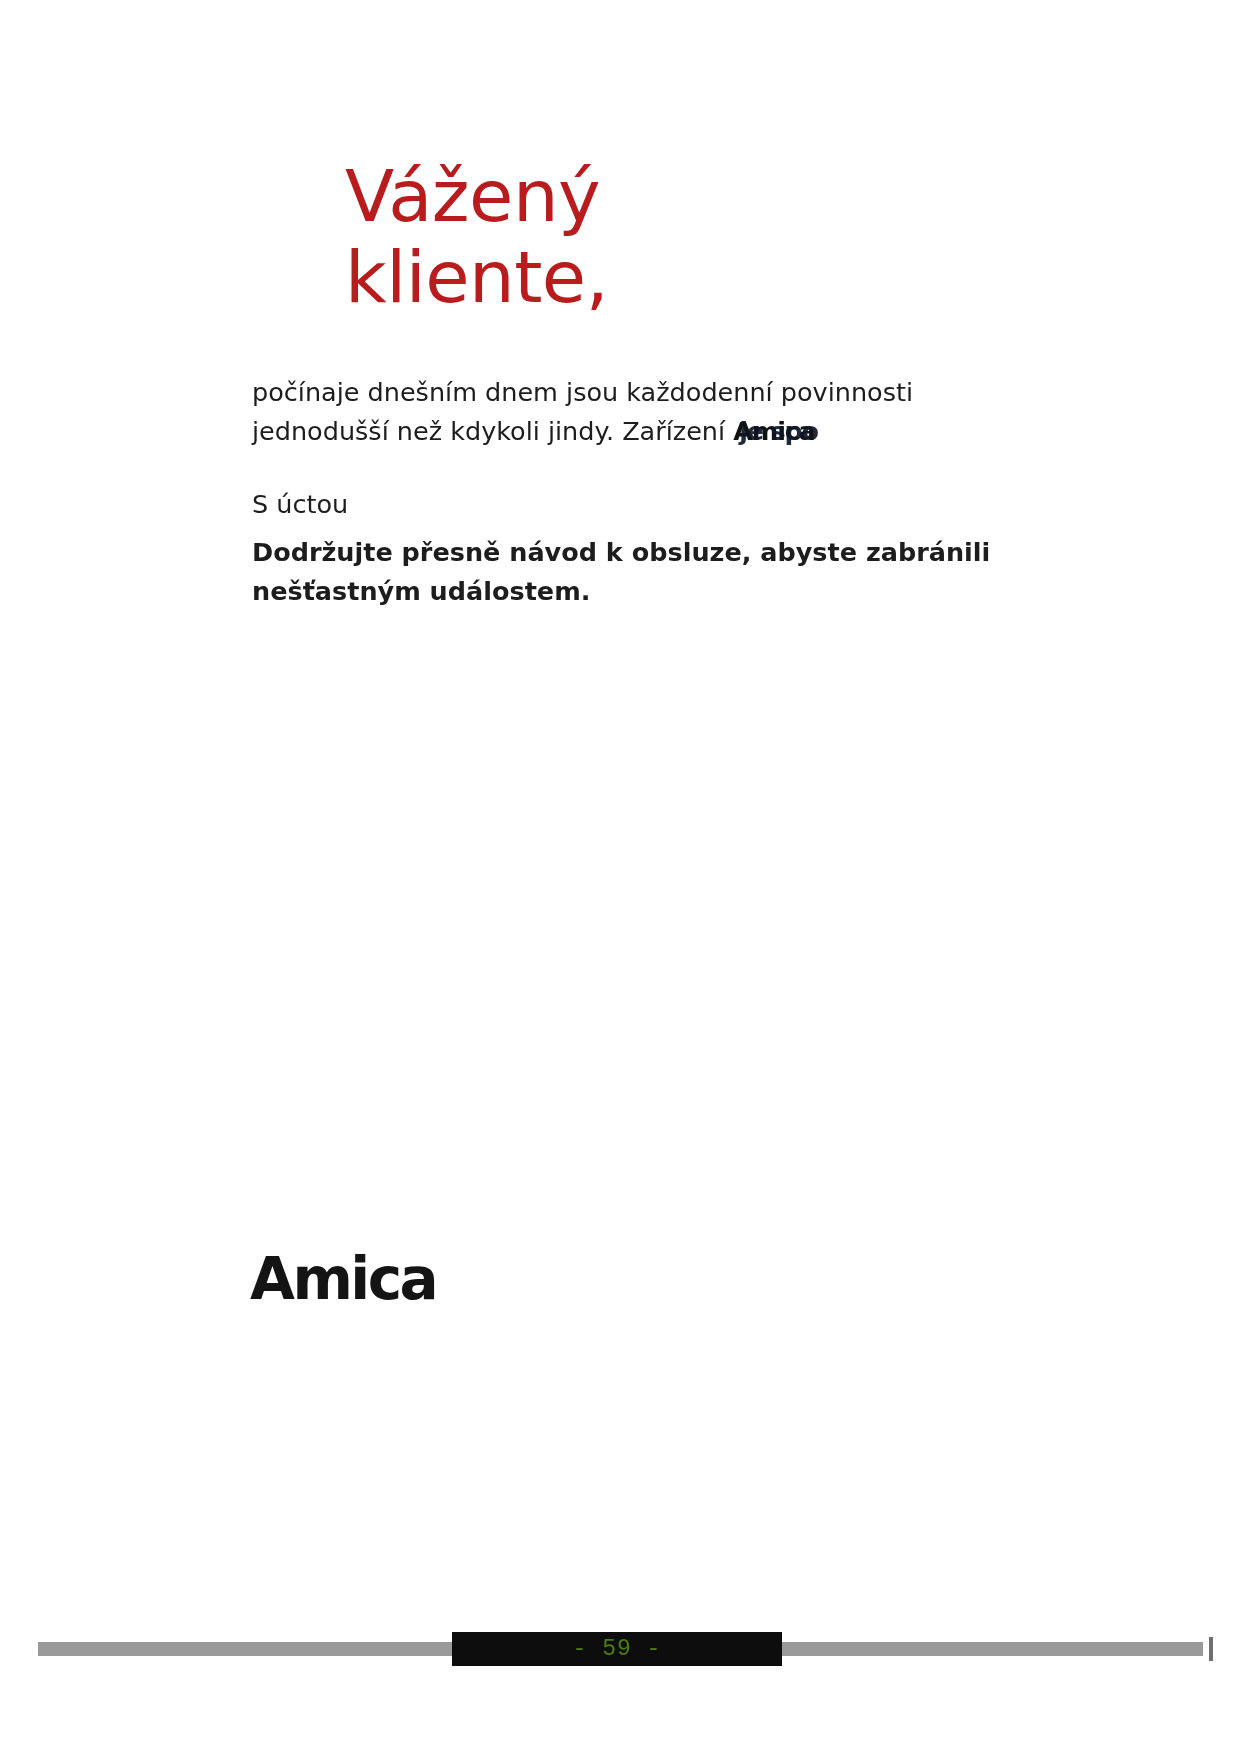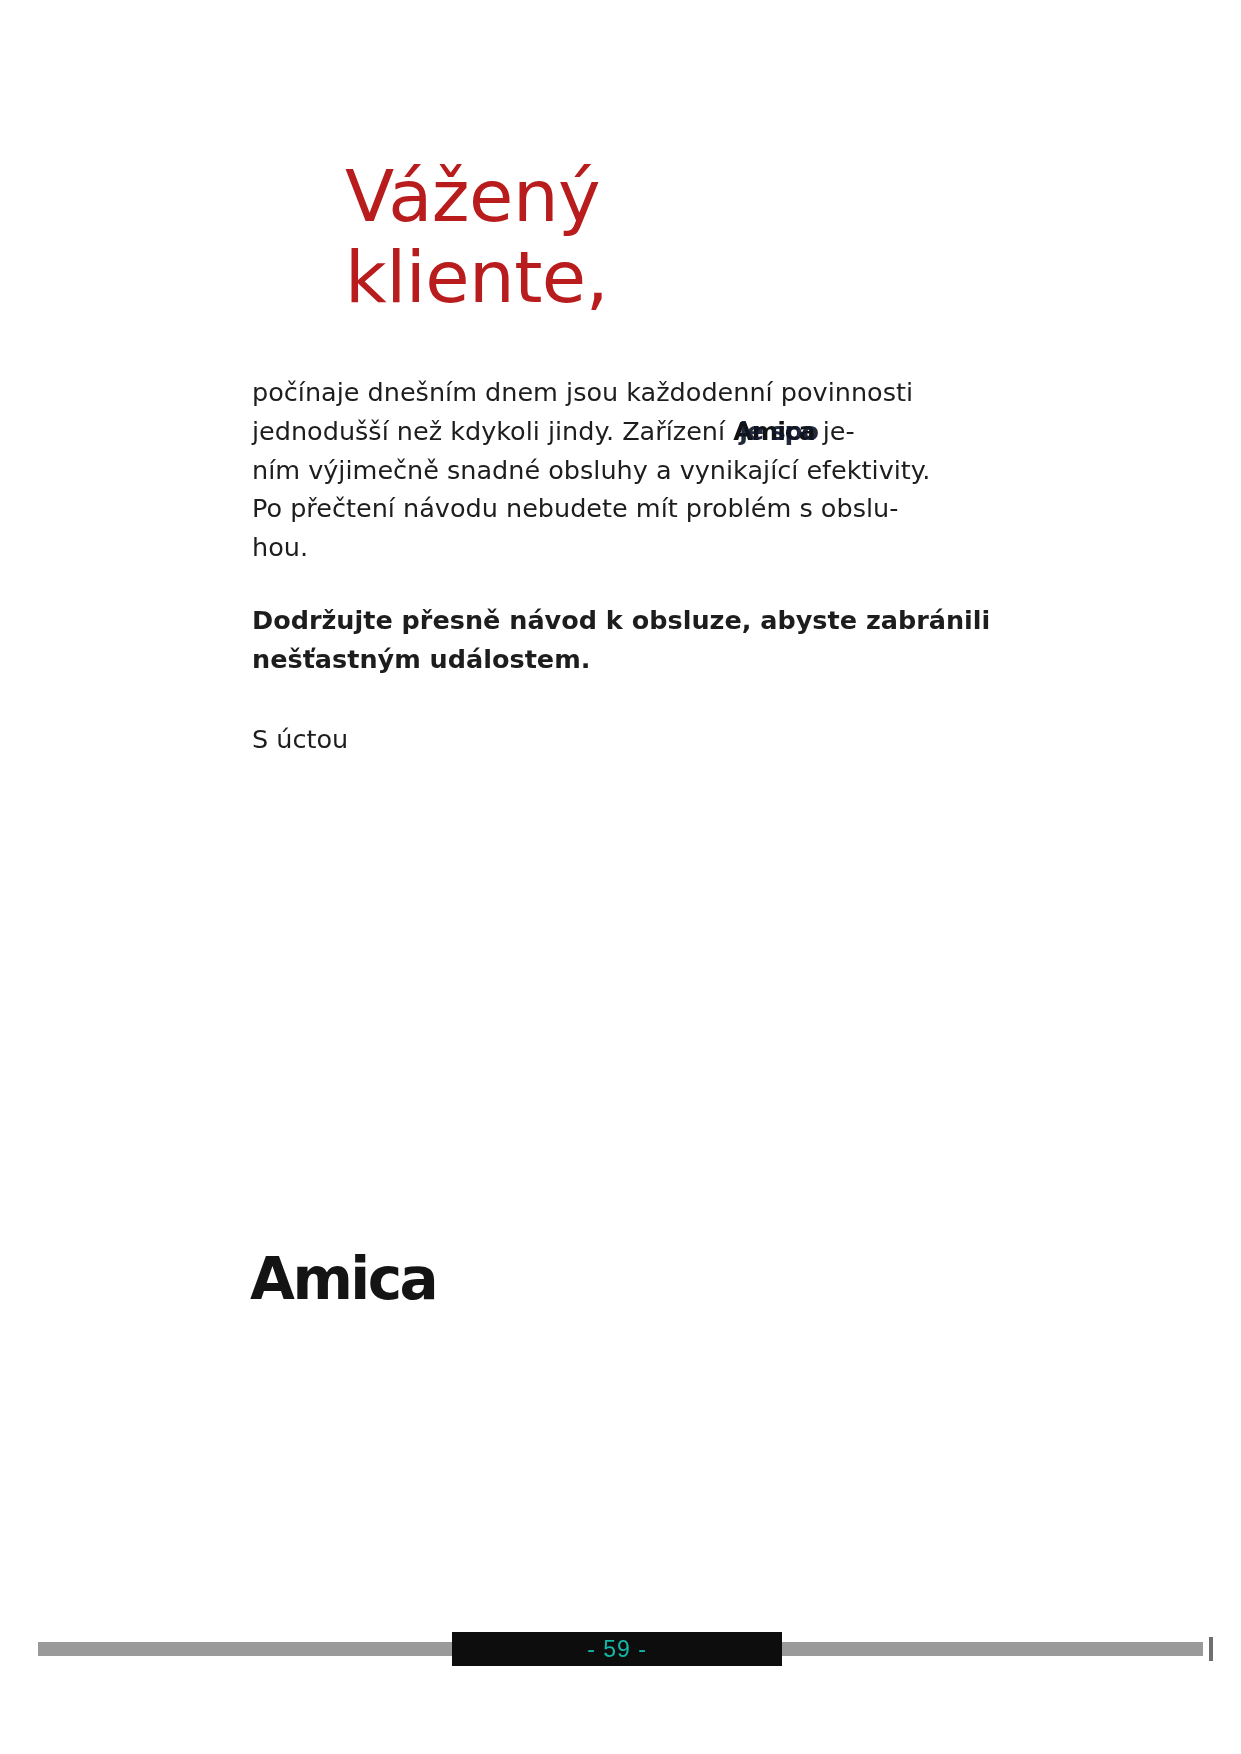--- a/index.html
+++ b/index.html
@@ -117,51 +117,48 @@
     top: 5px;
     background: #6f6f6f;
   }
   .page-number-box {
     position: absolute;
     left: 452px;
     top: 0;
     width: 330px;
     height: 34px;
     background: #0d0d0d;
-    color: #14b8a6;
+    color: #4d7c0f;
     display: flex;
     align-items: center;
     justify-content: center;
-    font-family: Liberation Sans, sans-serif;
+    font-family: Liberation Mono, monospace;
     font-size: 23px;
     letter-spacing: 1px;
   }
 </style>
 </head>
 <body>
 
 <div class="page">
 
   <h1 class="title">Vážený
 kliente,</h1>
 
   <div class="body-block">
 
     <p class="para"><span>počínaje dnešním dnem jsou každodenní povinnosti
-jednodušší než kdykoli jindy. Zařízení </span><span class="inline-brand"><span>Amica</span><span class="ghost">je spo</span></span><span> je-
-ním výjimečně snadné obsluhy a vynikající efektivity.
-Po přečtení návodu nebudete mít problém s obslu-
-hou.</span></p>
+jednodušší než kdykoli jindy. Zařízení </span><span class="inline-brand"><span>Amica</span><span class="ghost">je spo</span></span></p>
 
 
 
+    <p class="para sign">S úctou</p>
+
     <p class="para bold">Dodržujte přesně návod k obsluze, abyste zabránili
 nešťastným událostem.</p>
-
-    <p class="para sign">S úctou</p>
 
   </div>
 
   <div class="logo">Amica</div>
 
   <div class="footer">
     <div class="footer-rule"></div>
     <div class="footer-rule right-cap"></div>
     <div class="page-number-box">- 59 -</div>
   </div>

